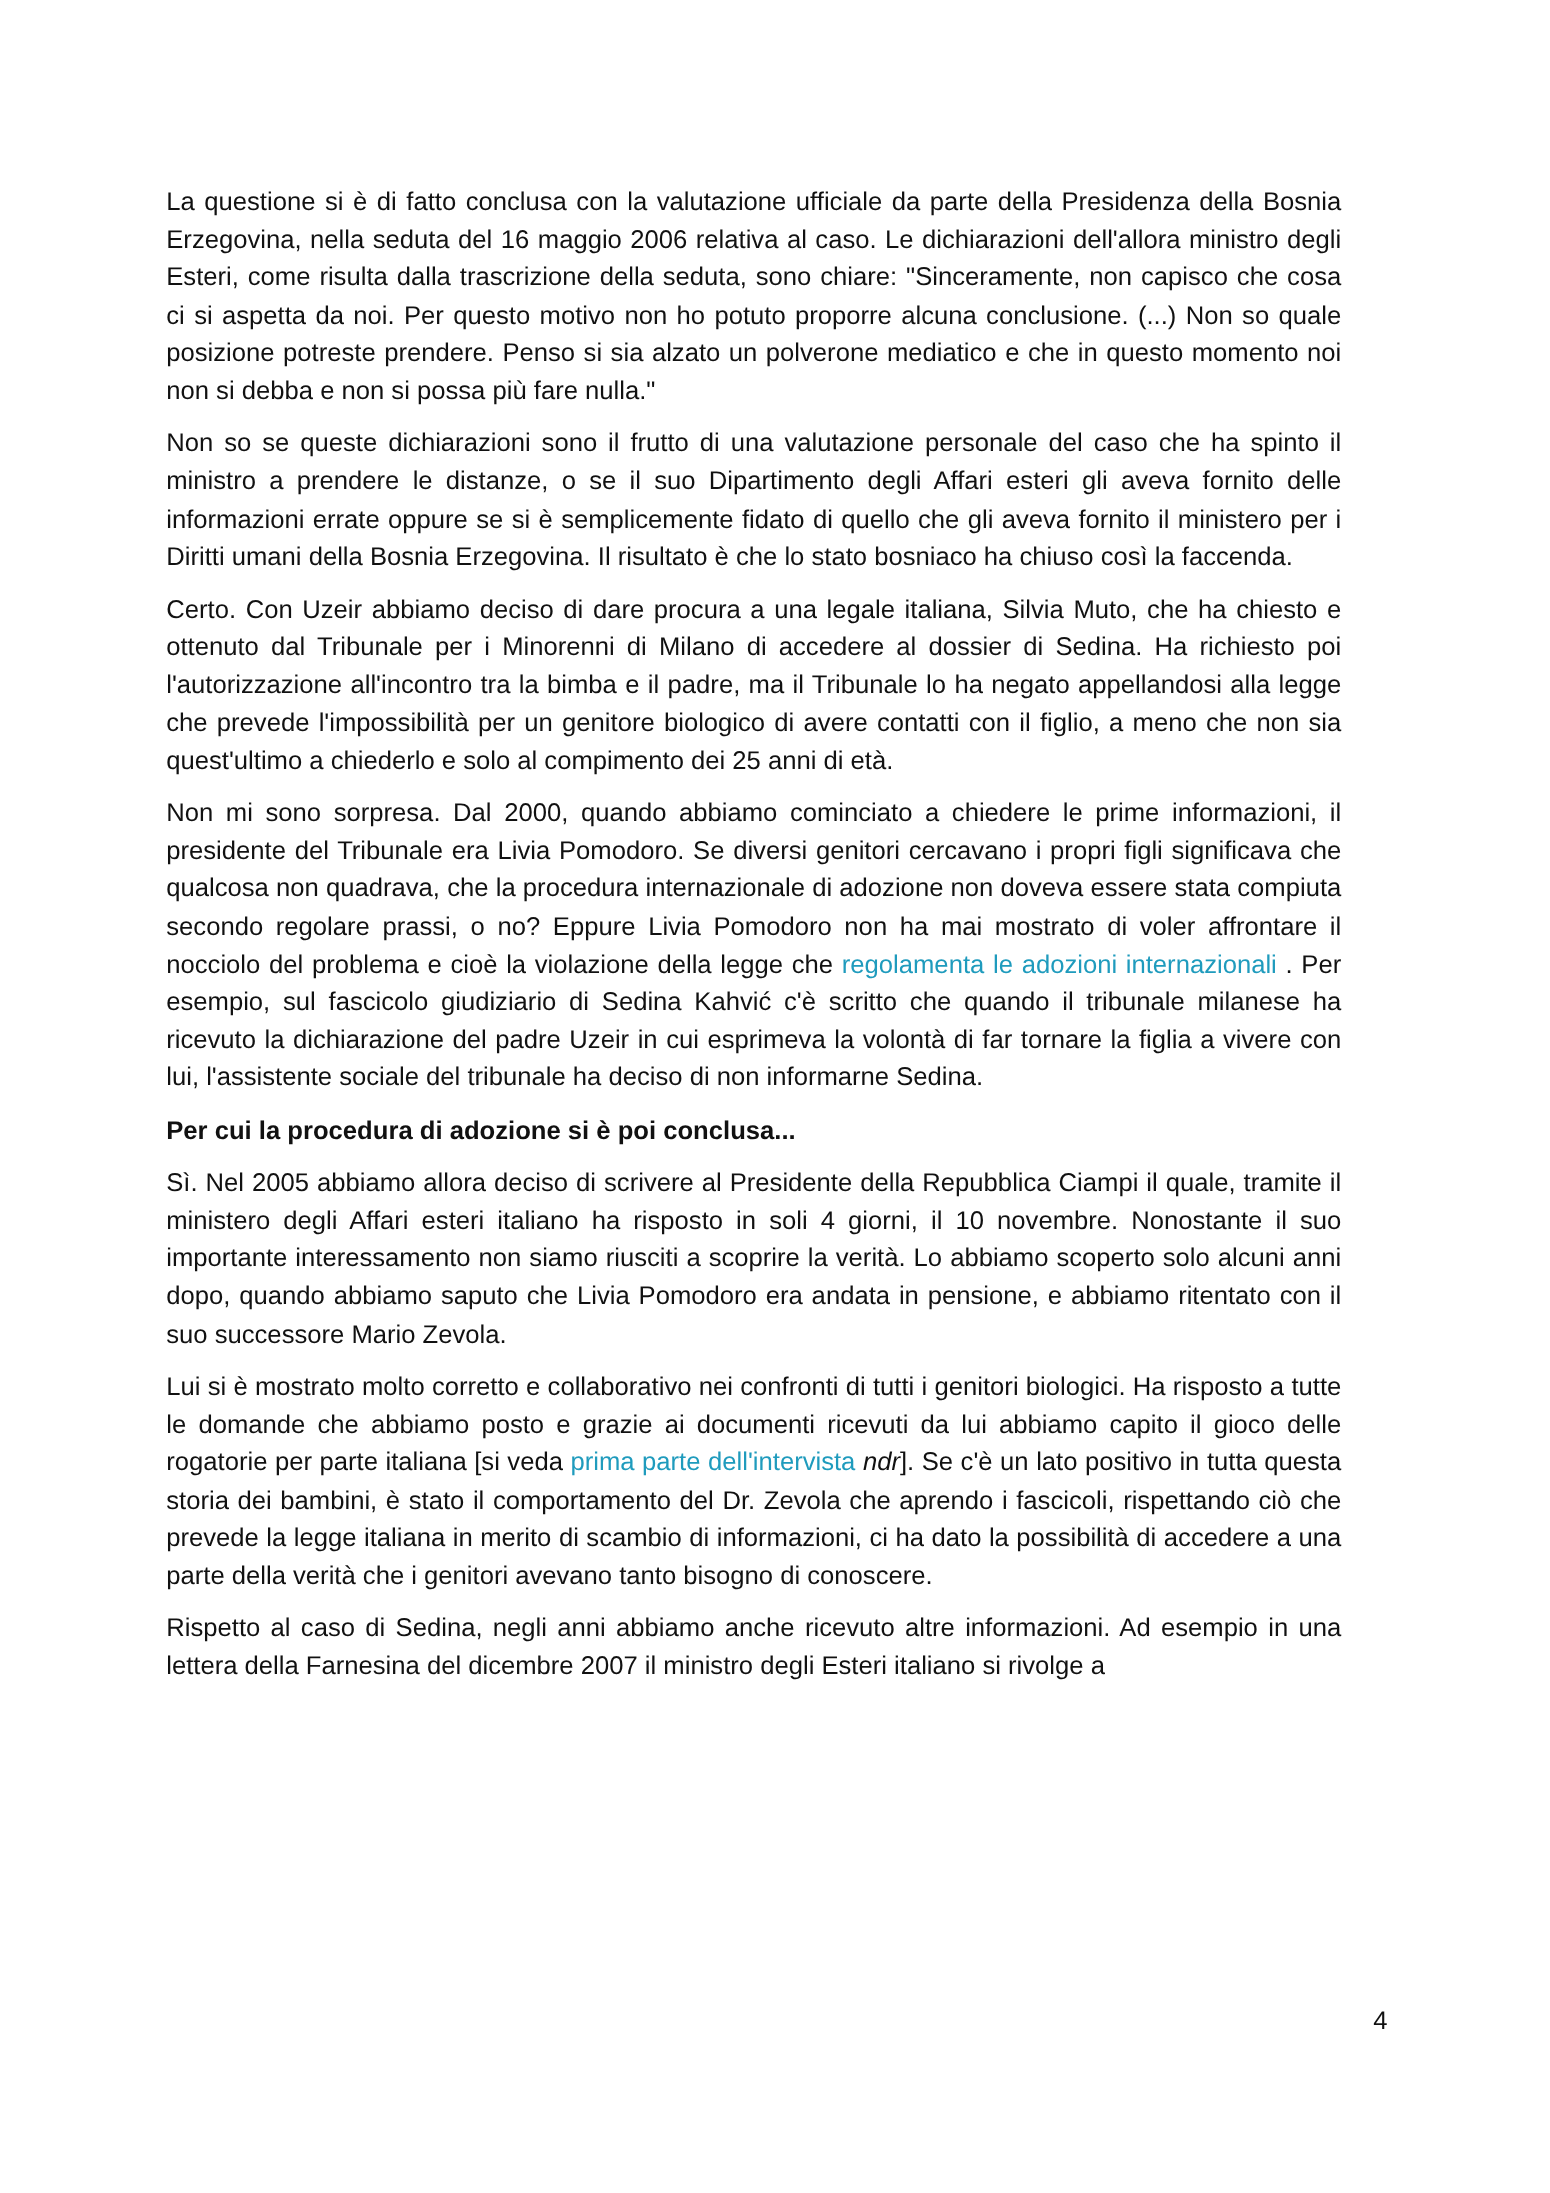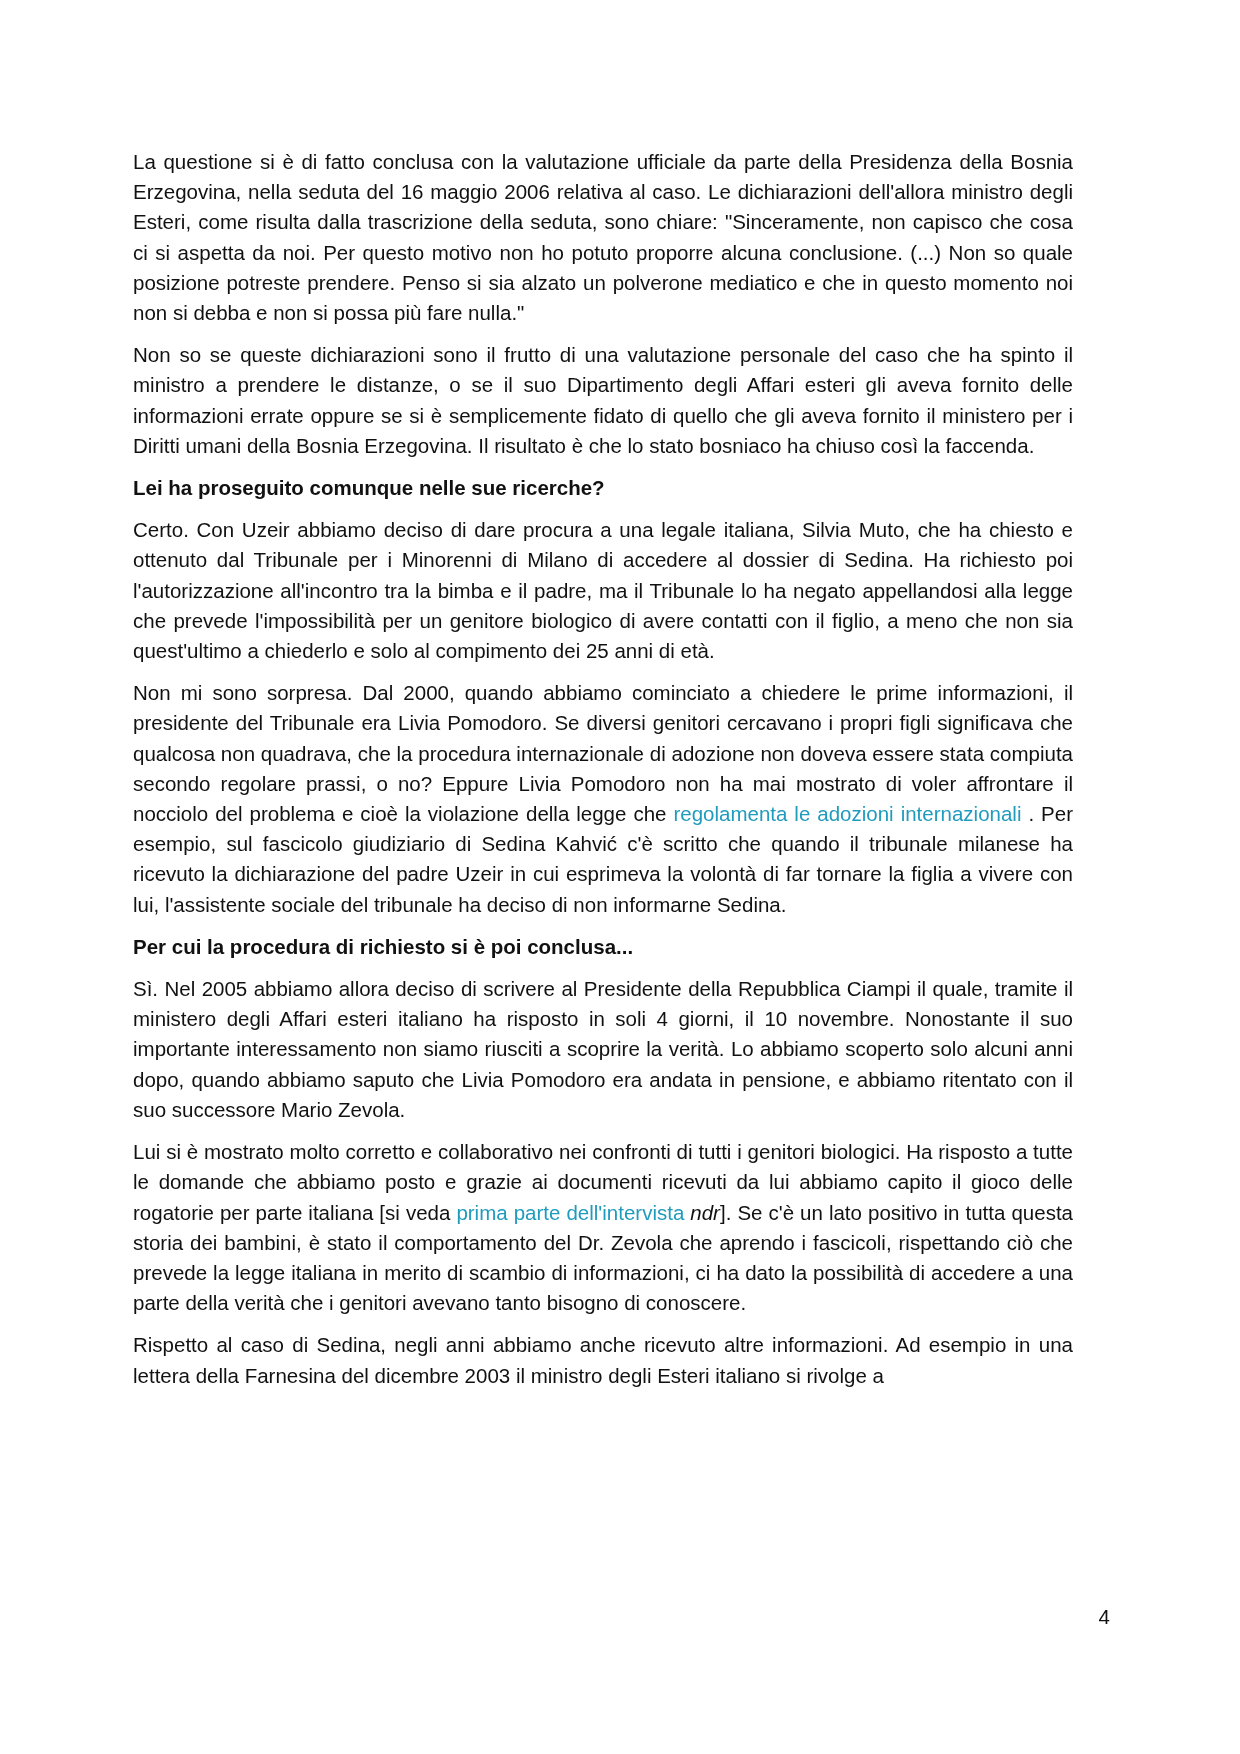--- a/index.html
+++ b/index.html
@@ -30,22 +30,21 @@
     font-size: 20.5px;
     color: #111111;
   }
 </style>
 </head>
 <body>
 
 <div class="page">
   <p>La questione si è di fatto conclusa con la valutazione ufficiale da parte della Presidenza della Bosnia Erzegovina, nella seduta del 16 maggio 2006 relativa al caso. Le dichiarazioni dell'allora ministro degli Esteri, come risulta dalla trascrizione della seduta, sono chiare: "Sinceramente, non capisco che cosa ci si aspetta da noi. Per questo motivo non ho potuto proporre alcuna conclusione. (...) Non so quale posizione potreste prendere. Penso si sia alzato un polverone mediatico e che in questo momento noi non si debba e non si possa più fare nulla."</p>
   <p>Non so se queste dichiarazioni sono il frutto di una valutazione personale del caso che ha spinto il ministro a prendere le distanze, o se il suo Dipartimento degli Affari esteri gli aveva fornito delle informazioni errate oppure se si è semplicemente fidato di quello che gli aveva fornito il ministero per i Diritti umani della Bosnia Erzegovina. Il risultato è che lo stato bosniaco ha chiuso così la faccenda.</p>
-  <p class="q">Lei ha proseguito comunque nelle sue ricerche?</p>
   <p>Certo. Con Uzeir abbiamo deciso di dare procura a una legale italiana, Silvia Muto, che ha chiesto e ottenuto dal Tribunale per i Minorenni di Milano di accedere al dossier di Sedina. Ha richiesto poi l'autorizzazione all'incontro tra la bimba e il padre, ma il Tribunale lo ha negato appellandosi alla legge che prevede l'impossibilità per un genitore biologico di avere contatti con il figlio, a meno che non sia quest'ultimo a chiederlo e solo al compimento dei 25 anni di età.</p>
   <p><span>Non mi sono sorpresa. Dal 2000, quando abbiamo cominciato a chiedere le prime informazioni, il presidente del Tribunale era Livia Pomodoro. Se diversi genitori cercavano i propri figli significava che qualcosa non quadrava, che la procedura internazionale di adozione non doveva essere stata compiuta secondo regolare prassi, o no? Eppure Livia Pomodoro non ha mai mostrato di voler affrontare il nocciolo del problema e cioè la violazione della legge che </span><span class="link" style="color: rgb(31, 155, 189);">regolamenta le adozioni internazionali</span><span> . Per esempio, sul fascicolo giudiziario di Sedina Kahvić c'è scritto che quando il tribunale milanese ha ricevuto la dichiarazione del padre Uzeir in cui esprimeva la volontà di far tornare la figlia a vivere con lui, l'assistente sociale del tribunale ha deciso di non informarne Sedina.</span></p>
-  <p class="q">Per cui la procedura di richiesto si è poi conclusa...</p>
+  <p class="q">Per cui la procedura di adozione si è poi conclusa...</p>
   <p>Sì. Nel 2005 abbiamo allora deciso di scrivere al Presidente della Repubblica Ciampi il quale, tramite il ministero degli Affari esteri italiano ha risposto in soli 4 giorni, il 10 novembre. Nonostante il suo importante interessamento non siamo riusciti a scoprire la verità. Lo abbiamo scoperto solo alcuni anni dopo, quando abbiamo saputo che Livia Pomodoro era andata in pensione, e abbiamo ritentato con il suo successore Mario Zevola.</p>
   <p><span>Lui si è mostrato molto corretto e collaborativo nei confronti di tutti i genitori biologici. Ha risposto a tutte le domande che abbiamo posto e grazie ai documenti ricevuti da lui abbiamo capito il gioco delle rogatorie per parte italiana [si veda </span><span class="link" style="color: rgb(31, 155, 189);">prima parte dell'intervista</span><span class="it"> ndr</span><span>]. Se c'è un lato positivo in tutta questa storia dei bambini, è stato il comportamento del Dr. Zevola che aprendo i fascicoli, rispettando ciò che prevede la legge italiana in merito di scambio di informazioni, ci ha dato la possibilità di accedere a una parte della verità che i genitori avevano tanto bisogno di conoscere.</span></p>
-  <p>Rispetto al caso di Sedina, negli anni abbiamo anche ricevuto altre informazioni. Ad esempio in una lettera della Farnesina del dicembre 2003 il ministro degli Esteri italiano si rivolge a</p>
+  <p>Rispetto al caso di Sedina, negli anni abbiamo anche ricevuto altre informazioni. Ad esempio in una lettera della Farnesina del dicembre 2007 il ministro degli Esteri italiano si rivolge a</p>
 </div>
 
 <div class="pnum">4</div>
 
 </body></html>

